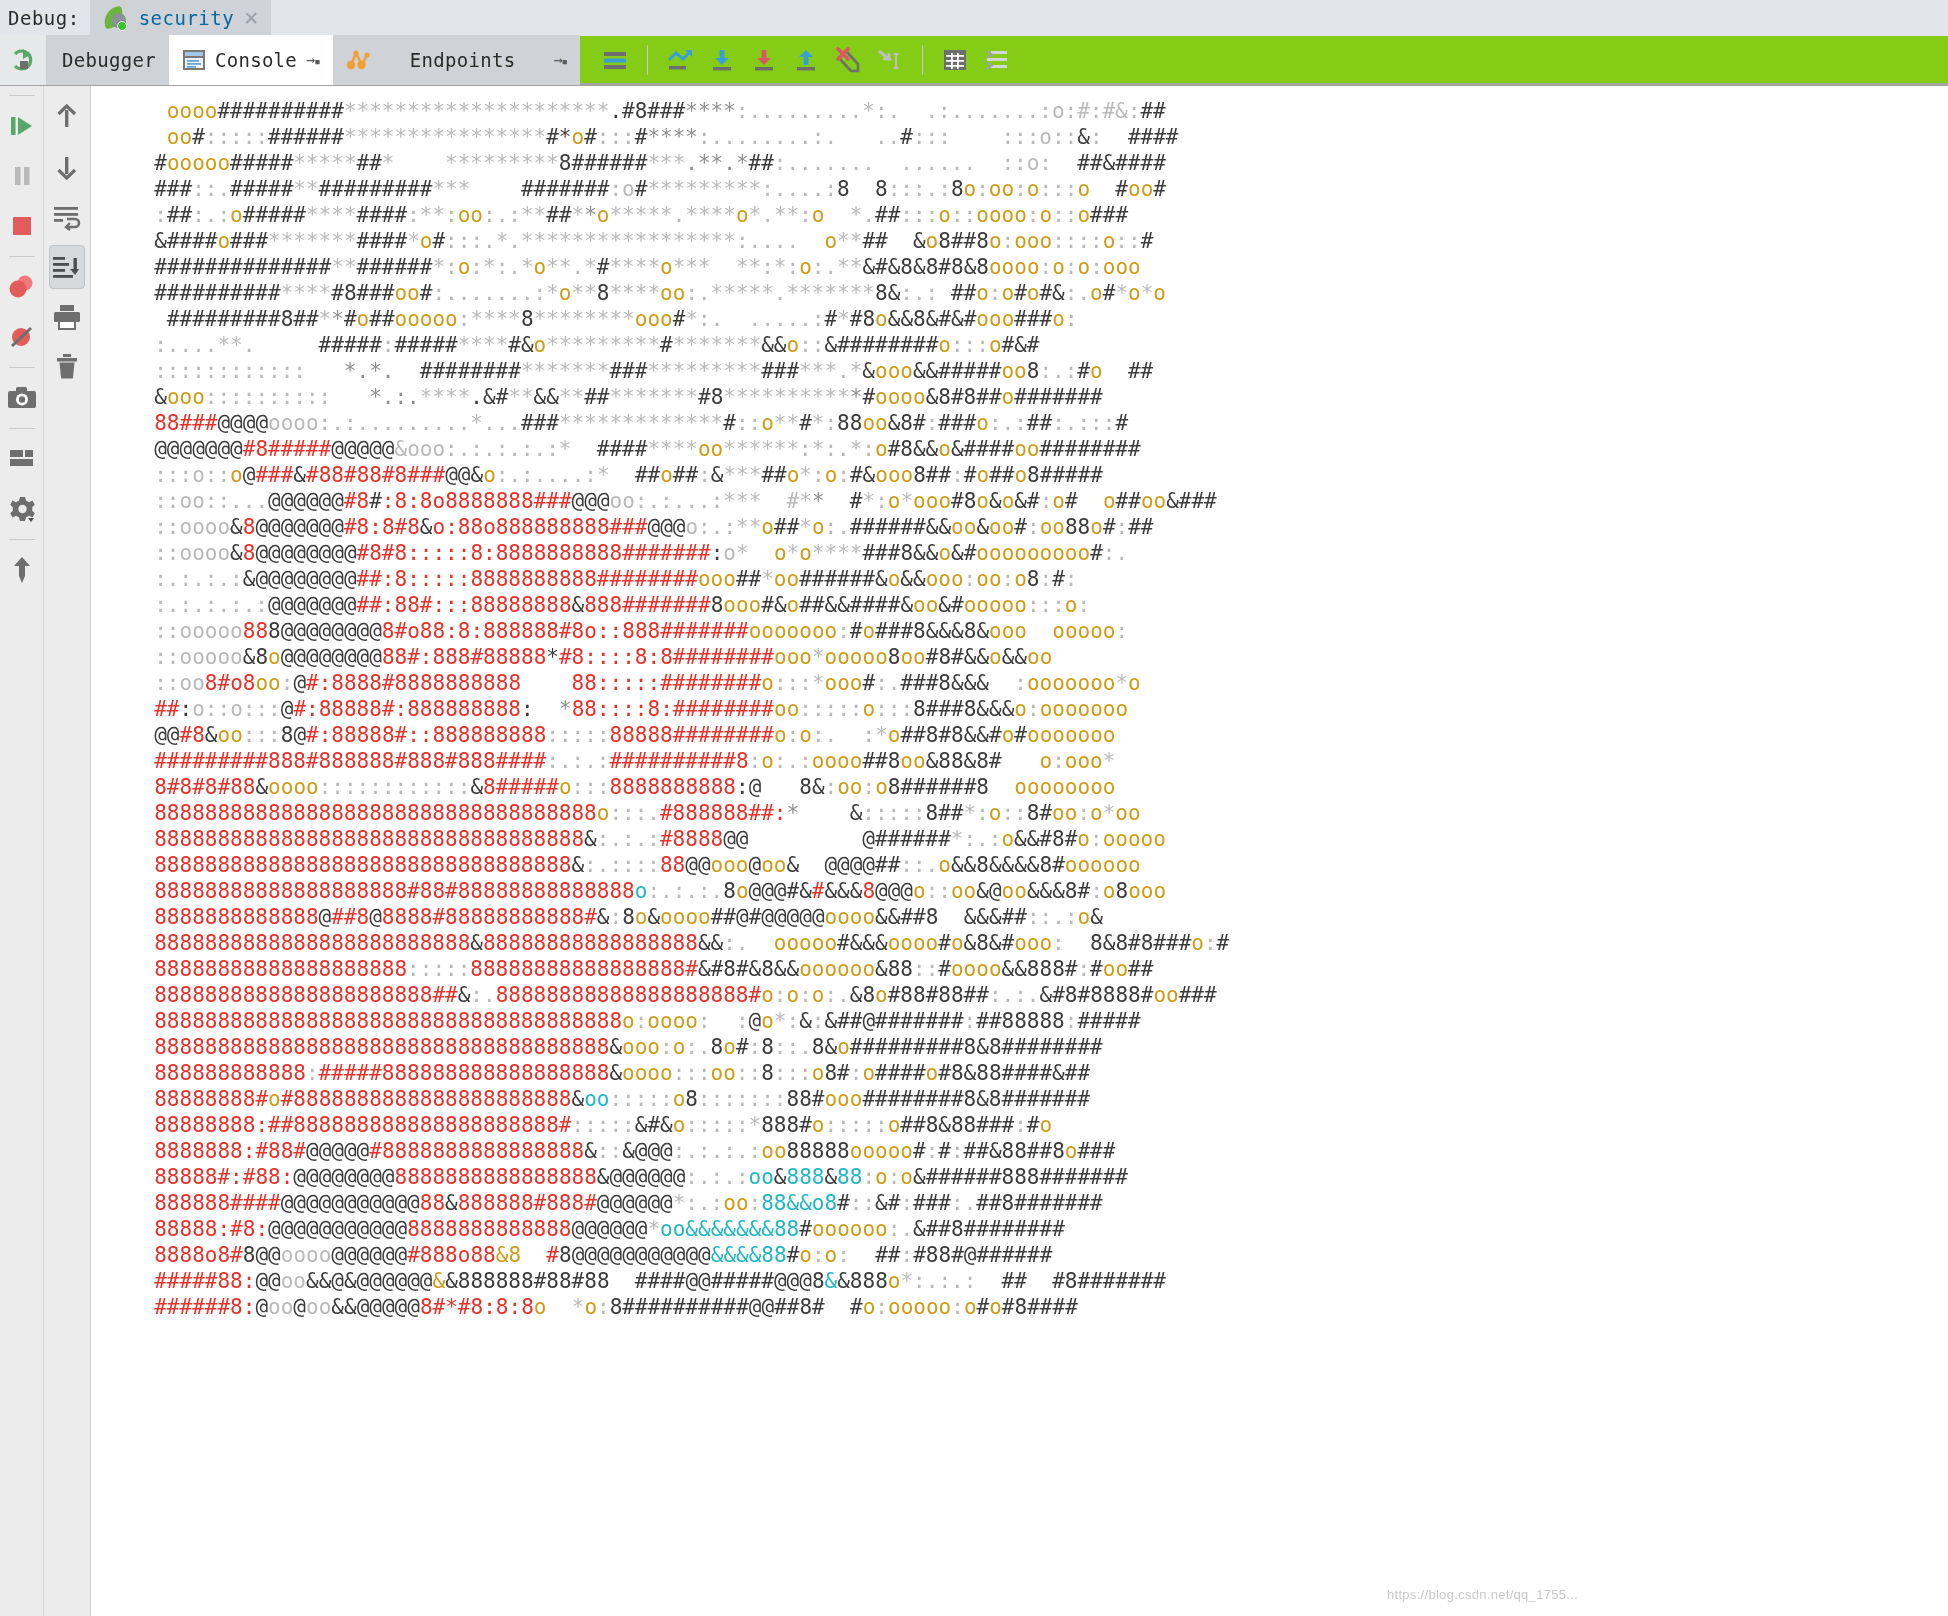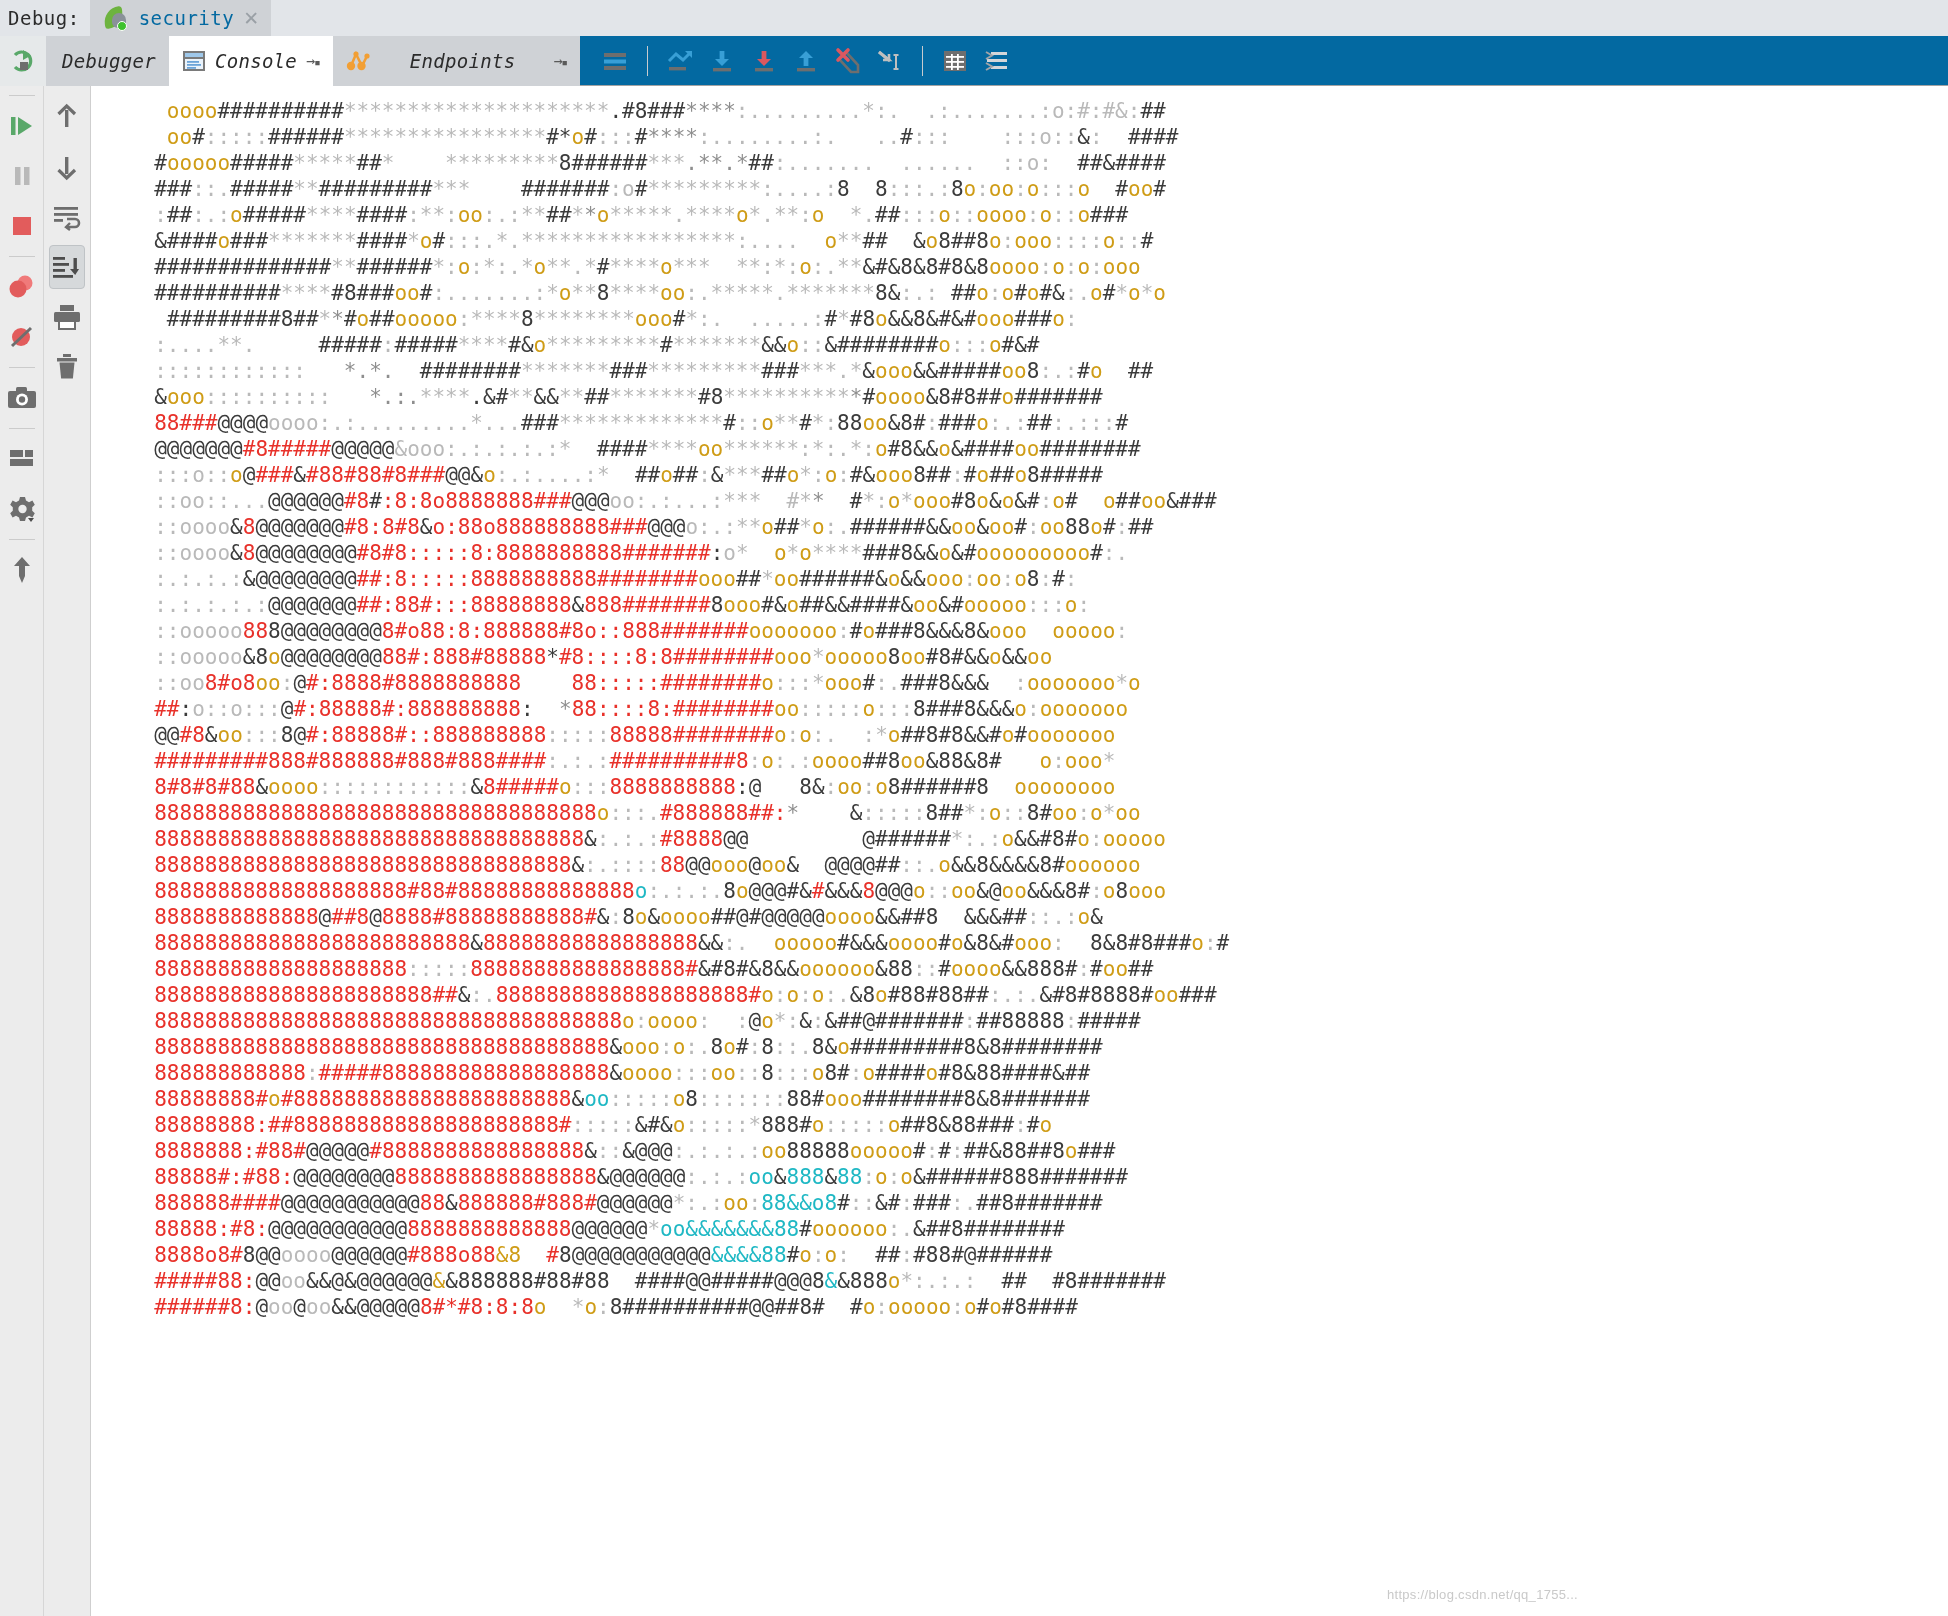--- a/index.html
+++ b/index.html
@@ -47,25 +47,24 @@
     background:#8a9199;border-radius:7px 7px 6px 6px;
   }
   .leaf-ico .bugdot{
     position:absolute;left:13px;top:15px;width:8px;height:8px;
     background:#3fc22e;border-radius:50%;border:1px solid #fff;
   }
 
   
   .toolbar{
     position:absolute;top:36px;left:0;width:100%;height:50px;
-    background:#0369a1;
-    border-bottom:1px solid #a3a3a3;
+    background:#84cc16;
+    border-bottom:3px solid #a3a3a3;
     display:flex;align-items:center;
     box-sizing:border-box;
-    font-style:italic;
   }
   .tb-left-btn{
     width:46px;height:50px;display:flex;align-items:center;justify-content:center;
     background:#e6e9ea;
   }
   .tabs-row{display:flex;align-items:center;height:50px;}
   .vtab{
     height:50px;display:flex;align-items:center;gap:9px;
     padding:0 13px;box-sizing:border-box;
     background:#cfd2d6;

